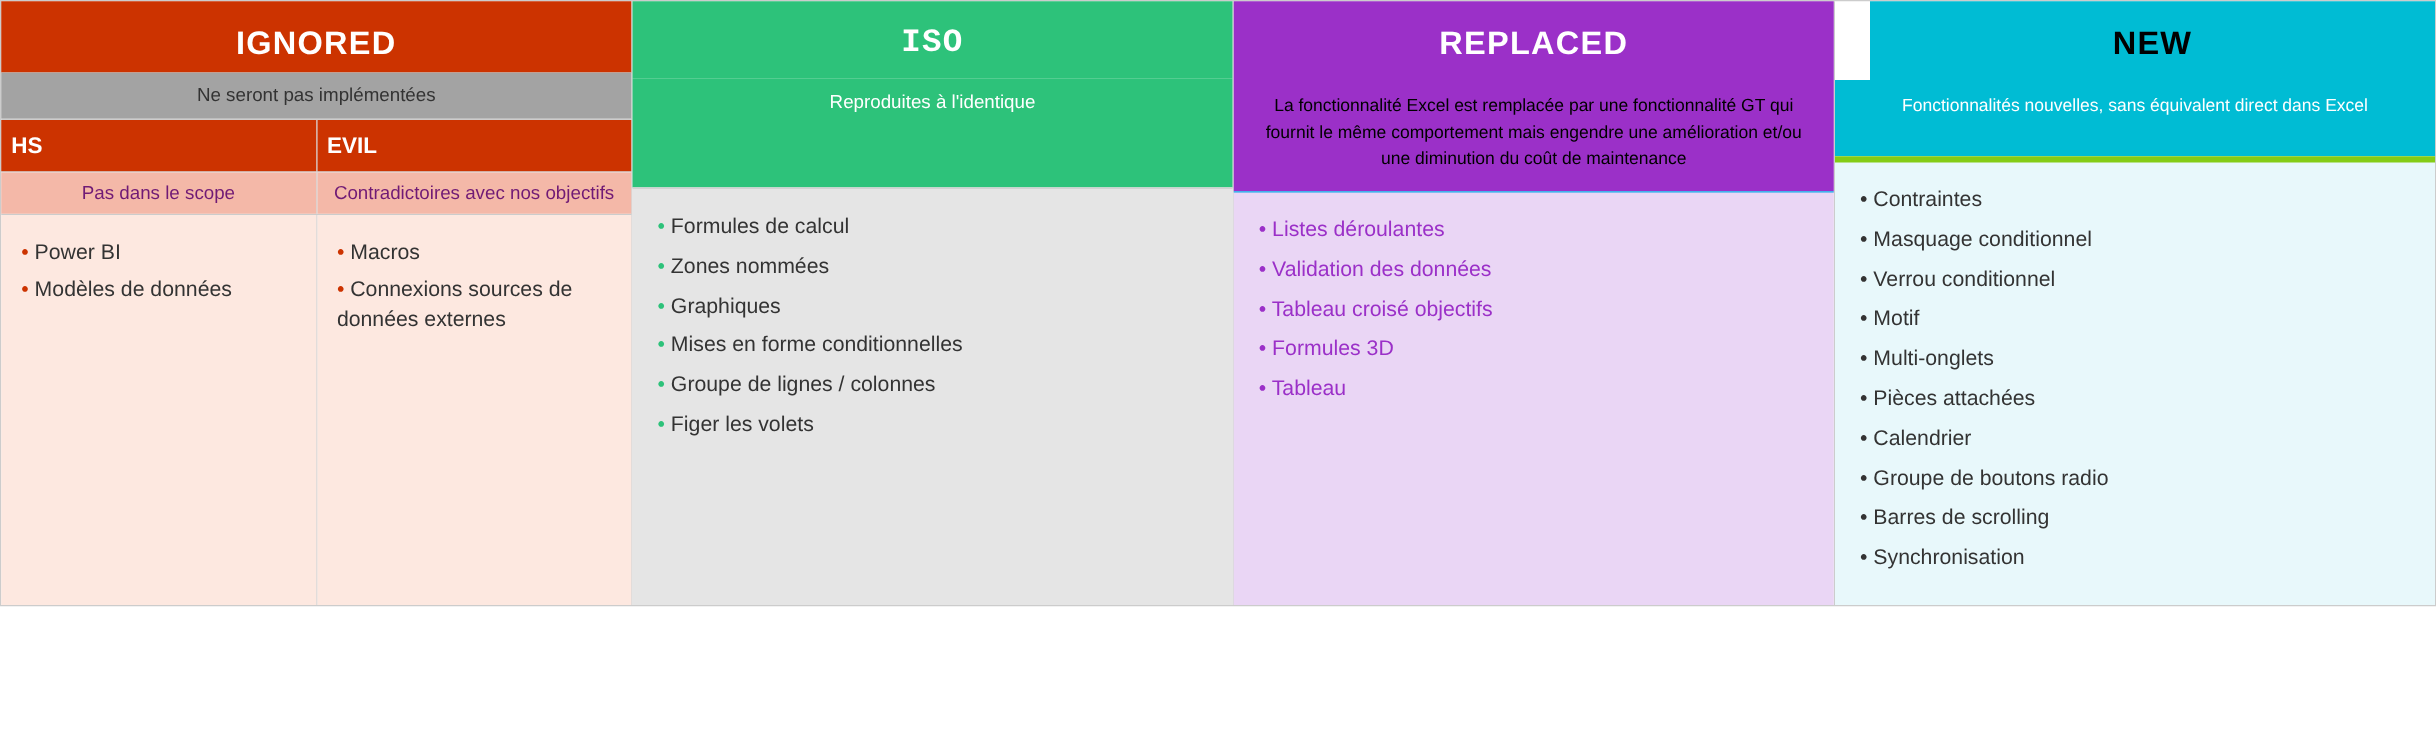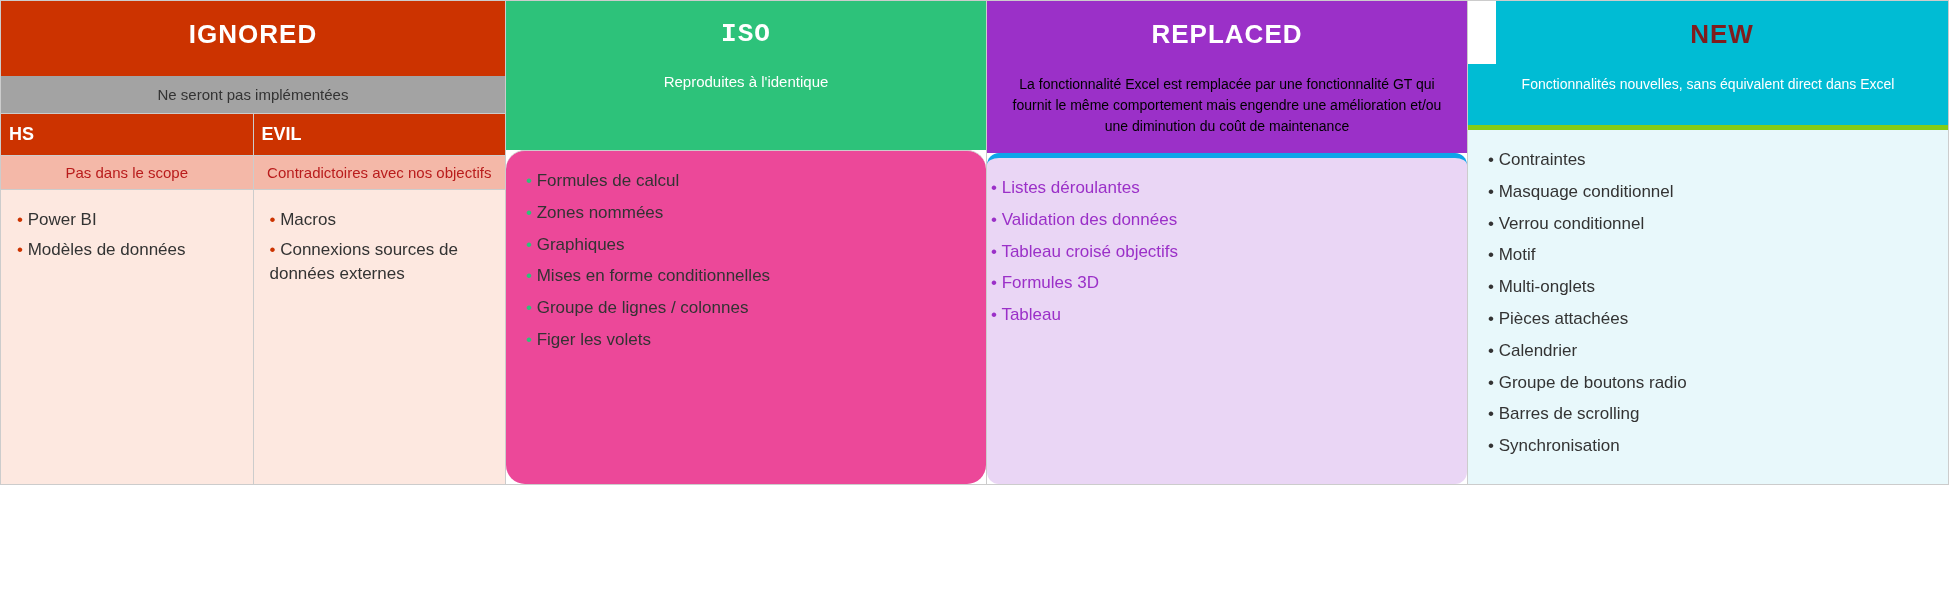--- a/index.html
+++ b/index.html
@@ -30,21 +30,21 @@
     .col-ignored {
       flex: 1.05;
     }
 
     .col-ignored .header-main {
       background: #cc3300;
       color: #fff;
       font-size: 26px;
       font-weight: 900;
       text-align: center;
-      padding: 18px 10px 26px;
+      padding: 18px 10px 8px;
       letter-spacing: 1px;
       text-transform: uppercase;
     }
 
     .col-ignored .subheader-row {
       display: flex;
       border-top: 1px solid #ccc;
       border-bottom: 1px solid #ccc;
     }
 
@@ -72,21 +72,21 @@
       color: #fff;
       font-size: 18px;
       font-weight: 700;
       text-align: left;
       padding: 10px 8px;
       text-transform: uppercase;
     }
 
     .ignored-sub-subtitle {
       background: #f4b8a8;
-      color: #b91c1c;
+      color: #701a75;
       font-size: 15px;
       text-align: center;
       padding: 8px 6px;
     }
 
     .ignored-subtitle-full {
       background: #a3a3a3;
       color: #333;
       font-size: 15px;
       text-align: center;
@@ -129,27 +129,26 @@
 
     .col-iso .subtitle {
       background: #2dc27a;
       color: #fff;
       font-size: 15px;
       text-align: center;
       padding: 10px 20px 60px;
     }
 
     .col-iso .body {
-      background: #ec4899;
+      background: #e5e5e5;
       flex: 1;
       padding: 18px 20px;
       font-size: 17px;
       color: #333;
       border-top: 1px solid #ccc;
-      border-radius: 19px;
     }
 
     
     .col-replaced .header-main {
       background: #9b30c8;
       color: #fff;
       font-size: 26px;
       font-weight: 900;
       text-align: center;
       padding: 18px 10px 14px;
@@ -162,31 +161,30 @@
       color: #000000;
       font-size: 14px;
       text-align: center;
       padding: 10px 20px 16px;
       line-height: 1.5;
     }
 
     .col-replaced .body {
       background: #ead6f5;
       flex: 1;
-      padding: 18px 4px;
+      padding: 18px 20px;
       font-size: 17px;
       color: #9b30c8;
-      border-top: 5px solid #0ea5e9;
-      border-radius: 12px;
+      border-top: 1px solid #0ea5e9;
     }
 
     
     .col-new .header-main {
       background: #00bcd4;
-      color: #7f1d1d;
+      color: #000000;
       font-size: 26px;
       font-weight: 900;
       text-align: center;
       padding: 18px 10px 14px;
       letter-spacing: 1px;
       text-transform: uppercase;
       margin-left: 28px;
     }
 
     .col-new .subtitle {

